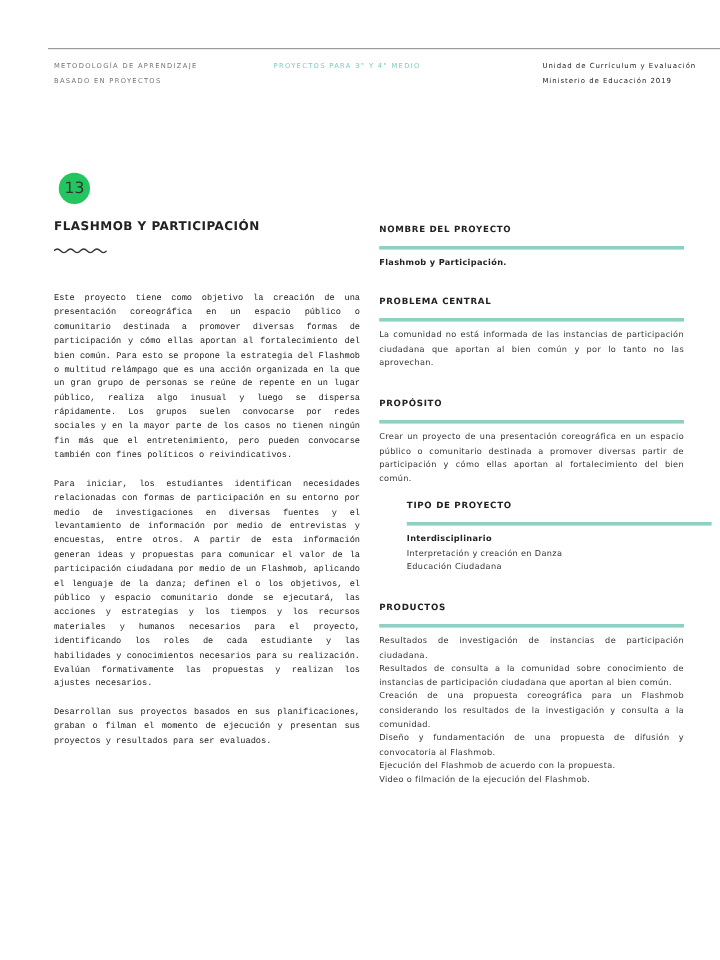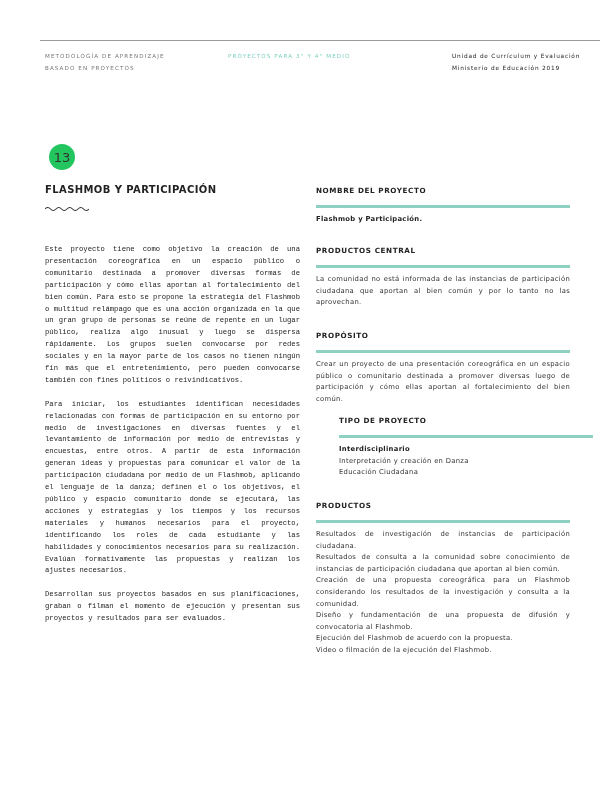--- a/index.html
+++ b/index.html
@@ -56,32 +56,32 @@
 
 <div class="right-col" style="top:186px;">
   <div class="sec-head">NOMBRE DEL PROYECTO</div>
   <div class="sec-rule"></div>
   <div class="sec-body">
       <div class="bold">Flashmob y Participación.</div>
     </div>
 </div>
 
 <div class="right-col" style="top:246px;">
-  <div class="sec-head">PRODUCTOS CENTRAL</div>
+  <div class="sec-head">PROBLEMA CENTRAL</div>
   <div class="sec-rule"></div>
   <div class="sec-body">
       <div>La comunidad no está informada de las instancias de participación ciudadana que aportan al bien común y por lo tanto no las aprovechan.</div>
     </div>
 </div>
 
 <div class="right-col" style="top:331px;">
   <div class="sec-head">PROPÓSITO</div>
   <div class="sec-rule"></div>
   <div class="sec-body">
-      <div>Crear un proyecto de una presentación coreográfica en un espacio público o comunitario destinada a promover diversas luego de participación y cómo ellas aportan al fortalecimiento del bien común.</div>
+      <div>Crear un proyecto de una presentación coreográfica en un espacio público o comunitario destinada a promover diversas partir de participación y cómo ellas aportan al fortalecimiento del bien común.</div>
     </div>
 </div>
 
 <div class="right-col" style="top:416px;margin-left:23px;">
   <div class="sec-head">TIPO DE PROYECTO</div>
   <div class="sec-rule"></div>
   <div class="sec-body">
     <div class="bold">Interdisciplinario</div>
     <div>Interpretación y creación en Danza</div>
     <div>Educación Ciudadana</div>

